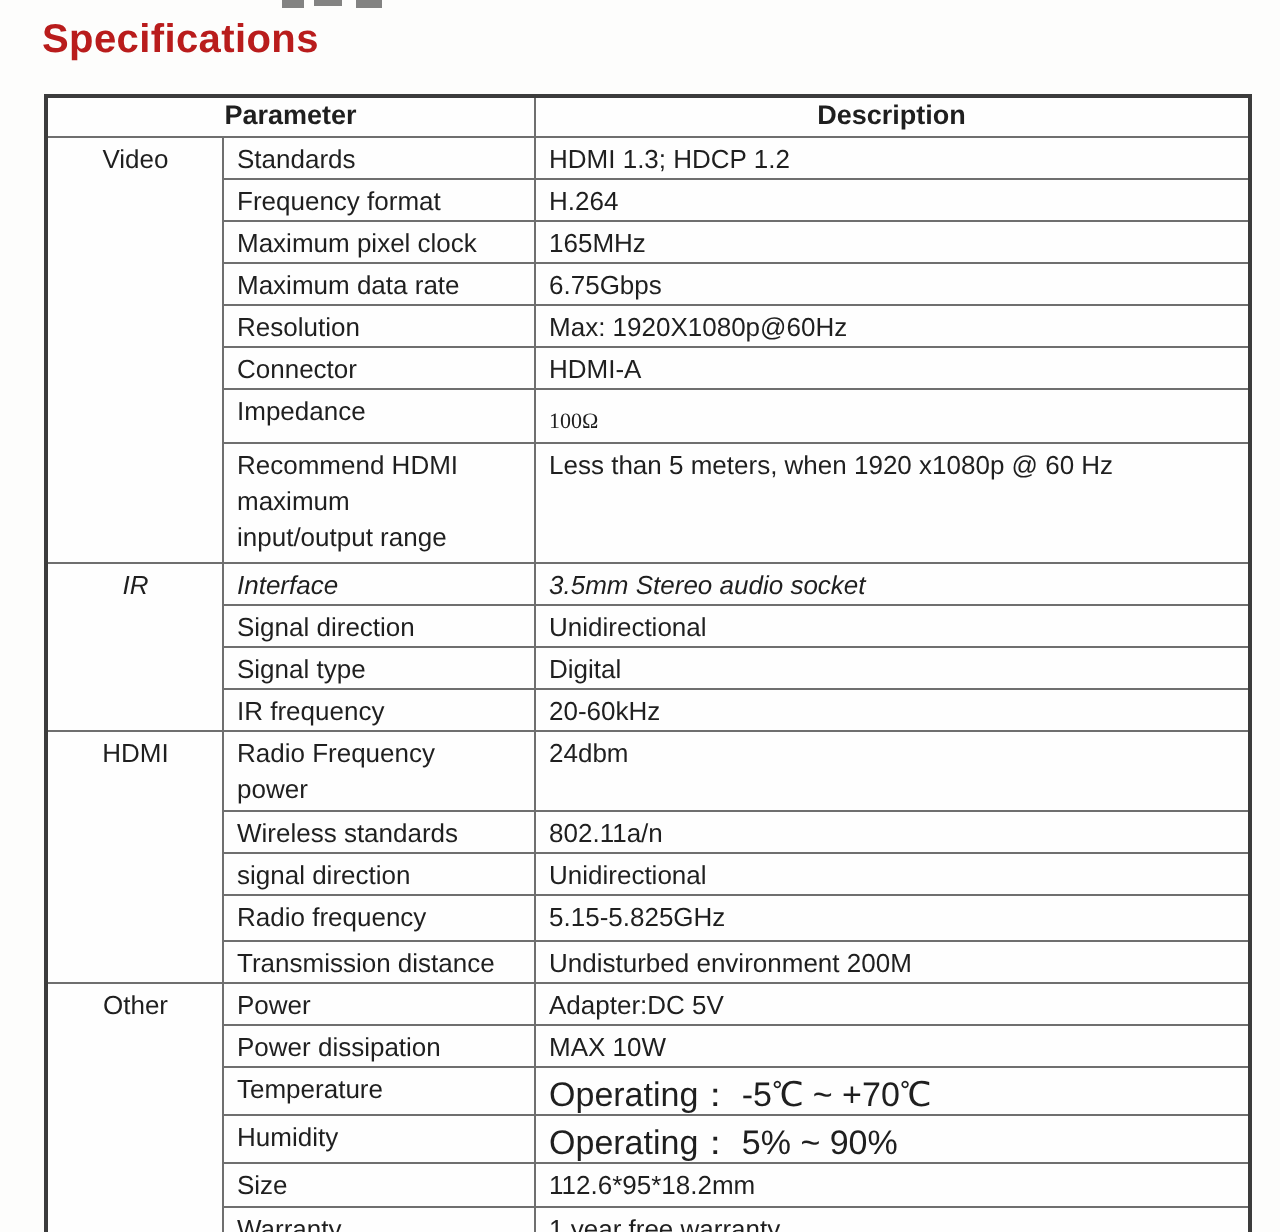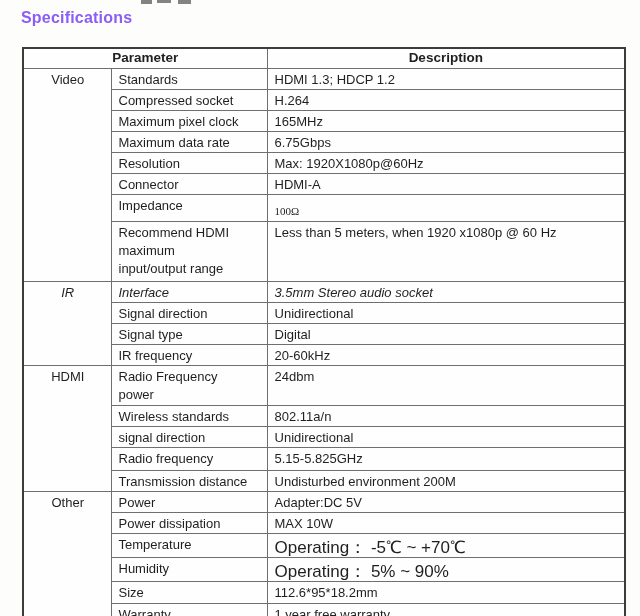--- a/index.html
+++ b/index.html
@@ -12,23 +12,23 @@
     position: relative;
     overflow: hidden;
     background: #fdfdfc;
     font-family: "Liberation Sans", sans-serif;
     color: #1f1f1f;
   }
   .page-title {
     position: absolute;
     left: 21px;
     top: 9px;
-    font-size: 16px;
+    font-size: 20px;
     font-weight: bold;
-    color: #8b5cf6;
+    color: #b91c1c;
     letter-spacing: 0.2px;
   }
   .artifact {
     position: absolute;
     background: #5a5a5a;
     opacity: 0.75;
   }
   table.spec-table {
     position: absolute;
     left: 22px;
@@ -96,21 +96,21 @@
       <th>Description</th>
     </tr>
   </thead>
   <tbody id="spec-body">
       <tr style="height: 20px;">
         <td class="cat" rowspan="8">Video</td>
         <td class="param">Standards</td>
         <td class="desc">HDMI 1.3; HDCP 1.2</td>
       </tr>
       <tr style="height: 20px;">
-        <td class="param">Compressed socket</td>
+        <td class="param">Frequency format</td>
         <td class="desc">H.264</td>
       </tr>
       <tr style="height: 20px;">
         <td class="param">Maximum pixel clock</td>
         <td class="desc">165MHz</td>
       </tr>
       <tr style="height: 20px; margin-top: 48px;">
         <td class="param">Maximum data rate</td>
         <td class="desc">6.75Gbps</td>
       </tr>

